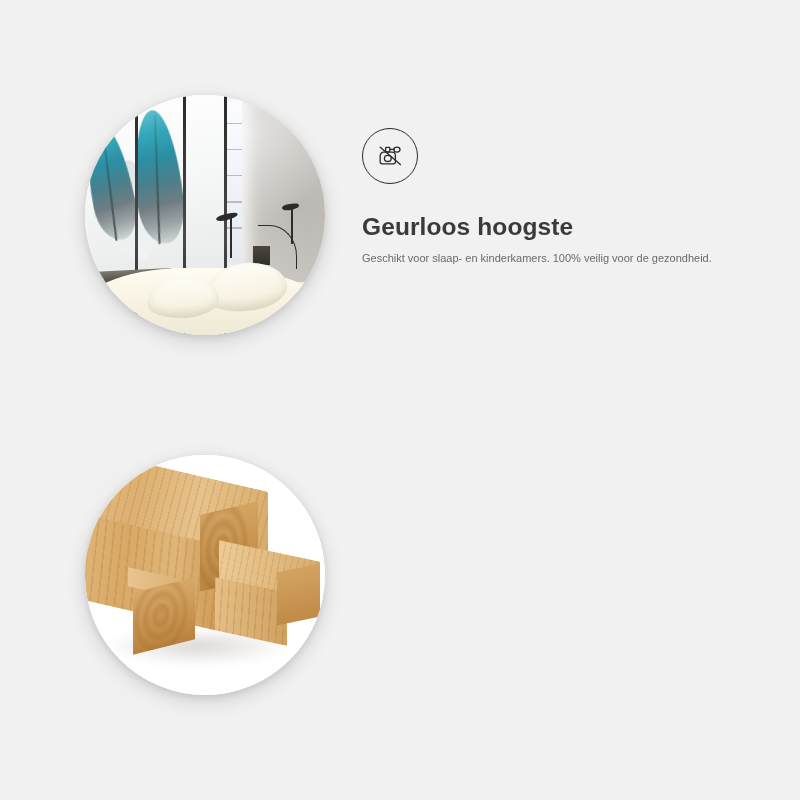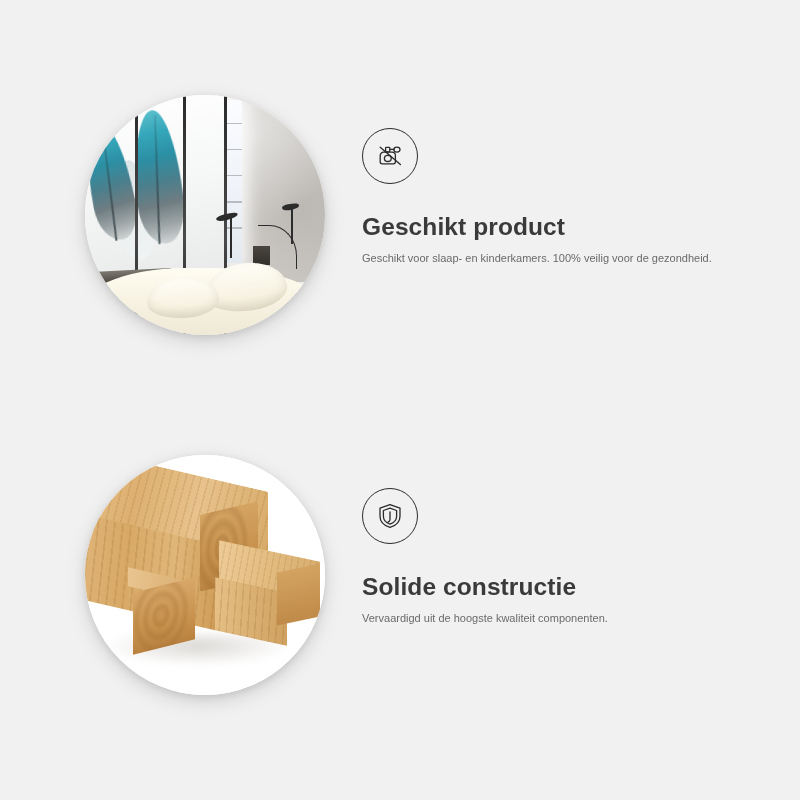--- a/index.html
+++ b/index.html
@@ -416,21 +416,21 @@
       <div class="icon-badge">
         <svg width="34" height="34" viewBox="0 0 34 34" fill="none" stroke="#2b2b2b" stroke-width="1.3" stroke-linecap="round" stroke-linejoin="round">
           <path d="M10.6 13.2 h8.4 a3.4 3.4 0 0 1 3.4 3.4 v6.2 a2 2 0 0 1 -2 2 h-11.2 a2 2 0 0 1 -2 -2 v-6.2 a3.4 3.4 0 0 1 3.4 -3.4 z"></path>
           <rect x="12.6" y="8.4" width="4.2" height="4.4" rx="0.7"></rect>
           <path d="M16.8 10.4 h4.3"></path>
           <ellipse cx="23.9" cy="10.6" rx="3.1" ry="2.5"></ellipse>
           <ellipse cx="14.8" cy="19.4" rx="3.4" ry="3.1"></ellipse>
           <path d="M7.2 8.2 L27.4 25.6"></path>
         </svg>
       </div>
-      <h2 class="feature-title">Geschikt product</h2>
+      <h2 class="feature-title">Geurloos hoogste</h2>
       <p class="feature-desc">Geschikt voor slaap- en kinderkamers. 100% veilig voor de gezondheid.</p>
     </div>
   </section>
 
   <section class="feature-row row-2">
 
     <div class="photo-wrap">
       <div class="photo-circle">
         <div class="scene-wood">
           <div class="wb-shadow"></div>
@@ -439,26 +439,15 @@
           <div class="wb wb-beam-end"></div>
           <div class="wb wb-right-top"></div>
           <div class="wb wb-right-front"></div>
           <div class="wb wb-right-end"></div>
           <div class="wb wb-small-top"></div>
           <div class="wb wb-small-end"></div>
         </div>
       </div>
     </div>
 
-    <div class="feature-text">
-      <div class="icon-badge">
-        <svg width="34" height="34" viewBox="0 0 34 34" fill="none" stroke="#2b2b2b" stroke-width="1.3" stroke-linecap="round" stroke-linejoin="round">
-          <path d="M17 5.6 L27 9.1 v8.1 c0 5.4 -4.2 9.4 -10 11.2 c-5.8 -1.8 -10 -5.8 -10 -11.2 V9.1 z"></path>
-          <path d="M17 9.2 L23.6 11.5 v5.7 c0 3.8 -2.9 6.6 -6.6 7.9 c-3.7 -1.3 -6.6 -4.1 -6.6 -7.9 v-5.7 z"></path>
-          <path d="M17 12.8 v7.6 c0 1.3 -0.8 2.2 -2 2.7"></path>
-        </svg>
-      </div>
-      <h2 class="feature-title">Solide constructie</h2>
-      <p class="feature-desc">Vervaardigd uit de hoogste kwaliteit componenten.</p>
-    </div>
   </section>
 
 </div>
 
 </body></html>

